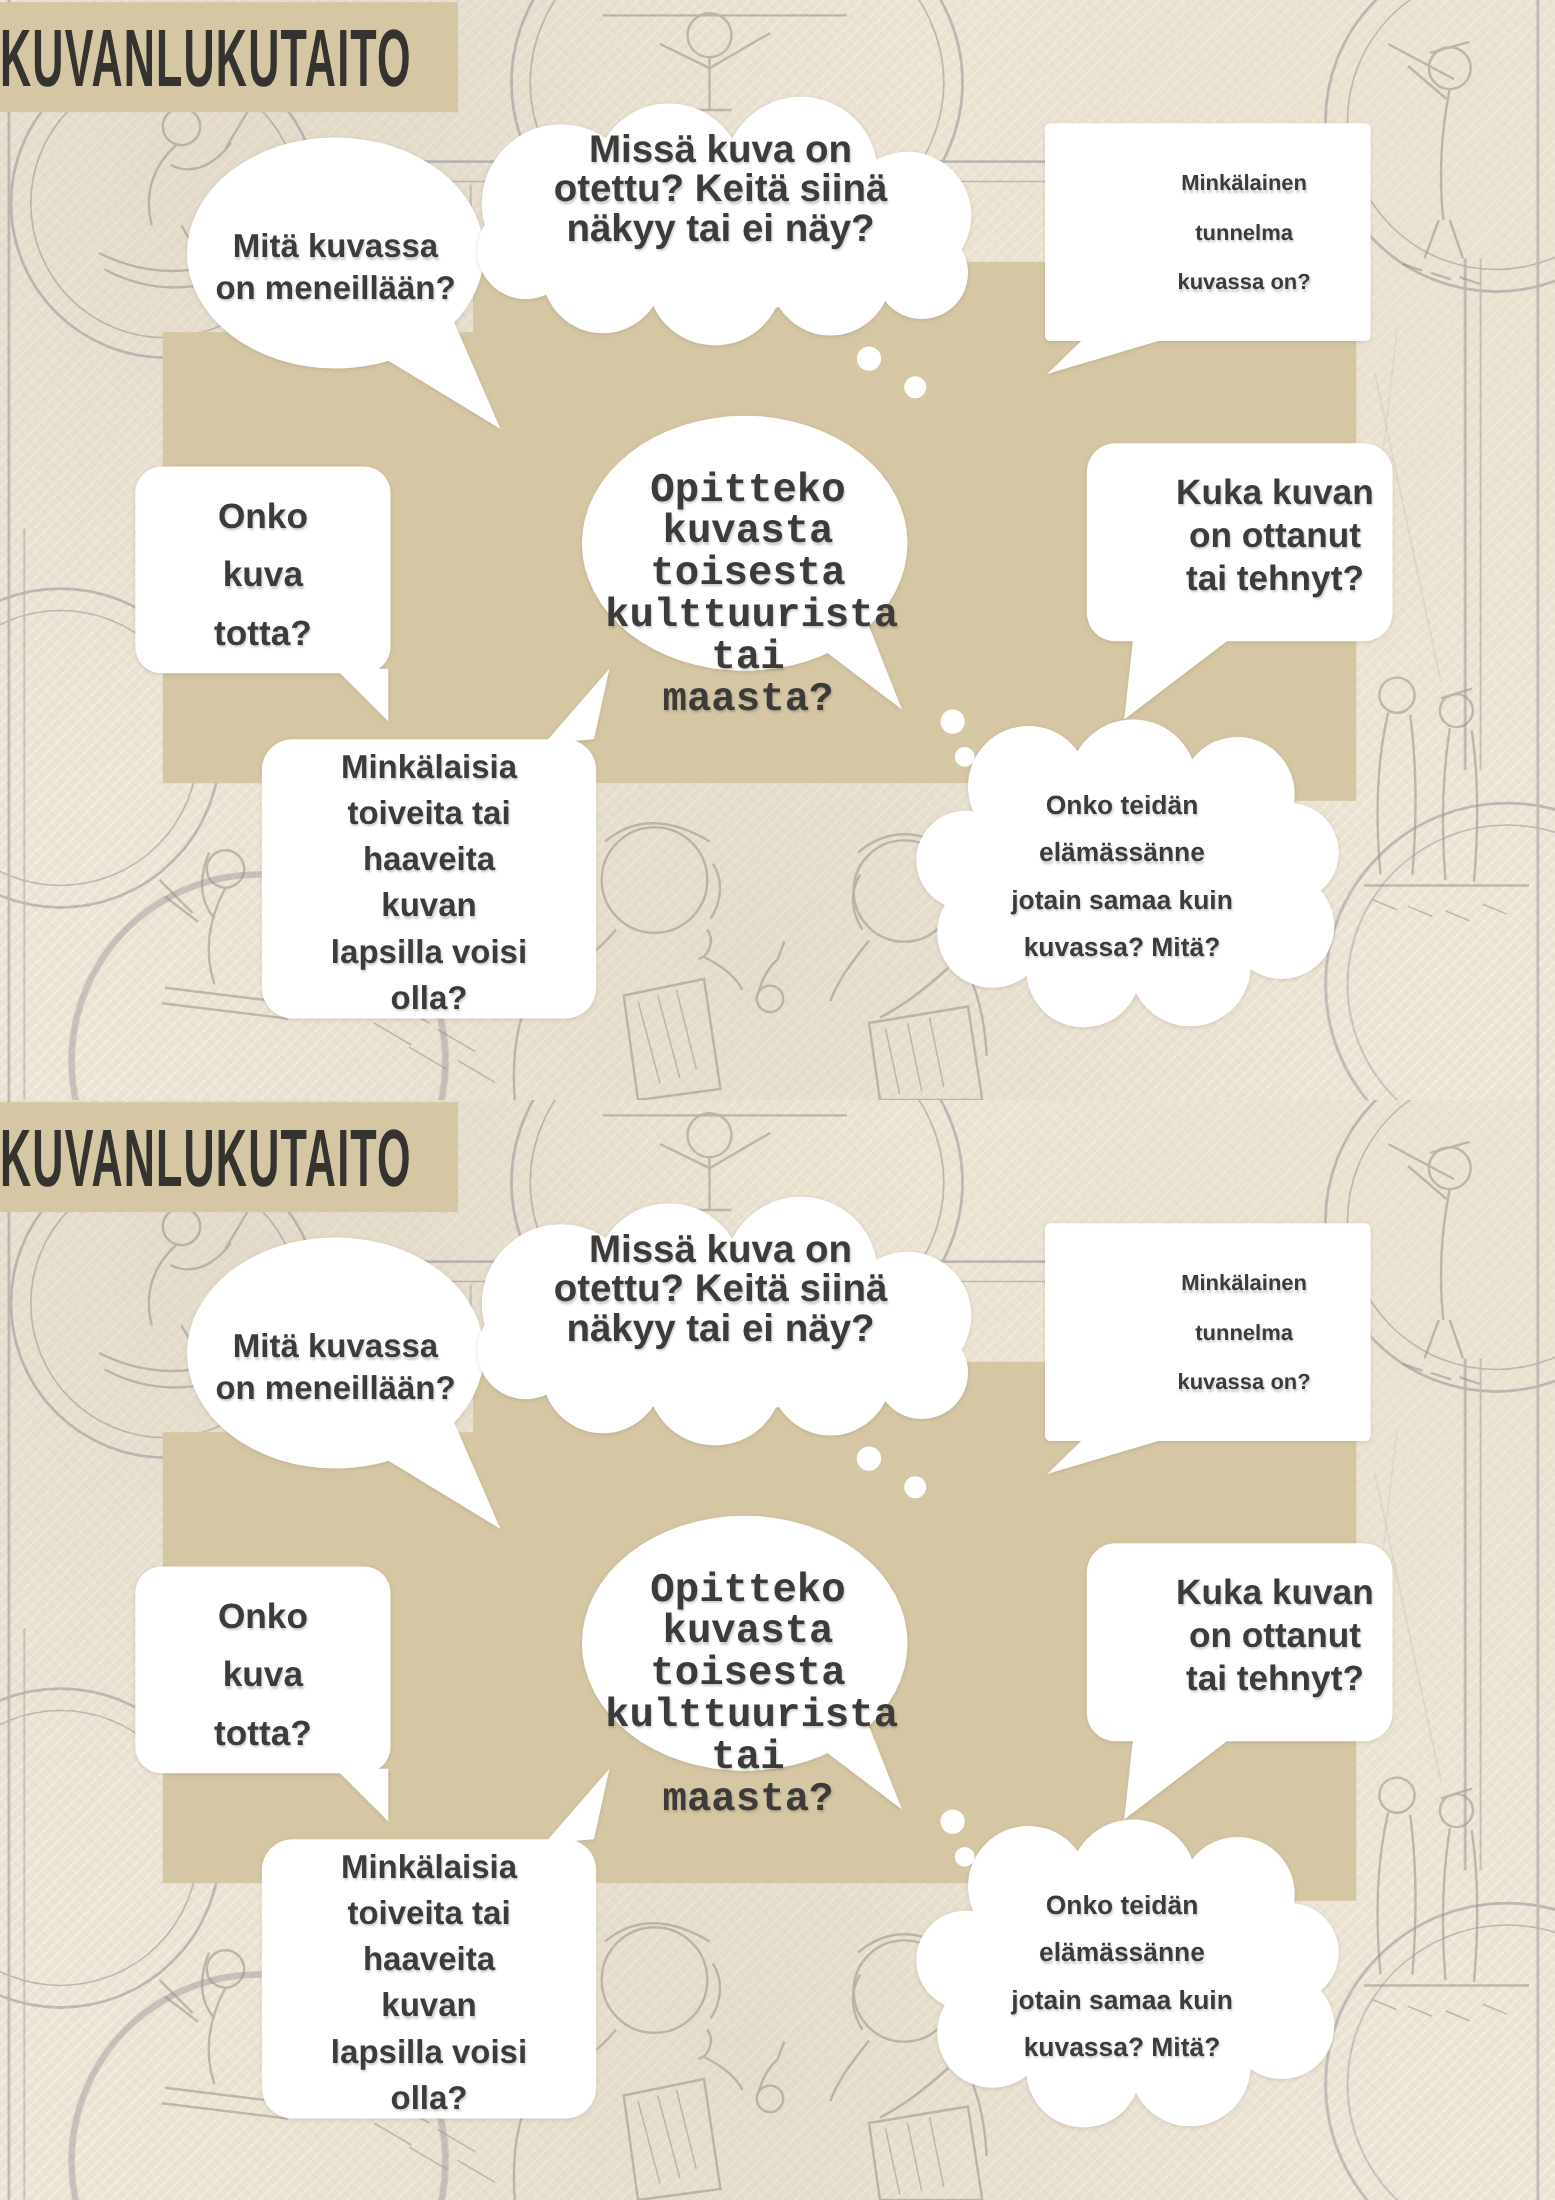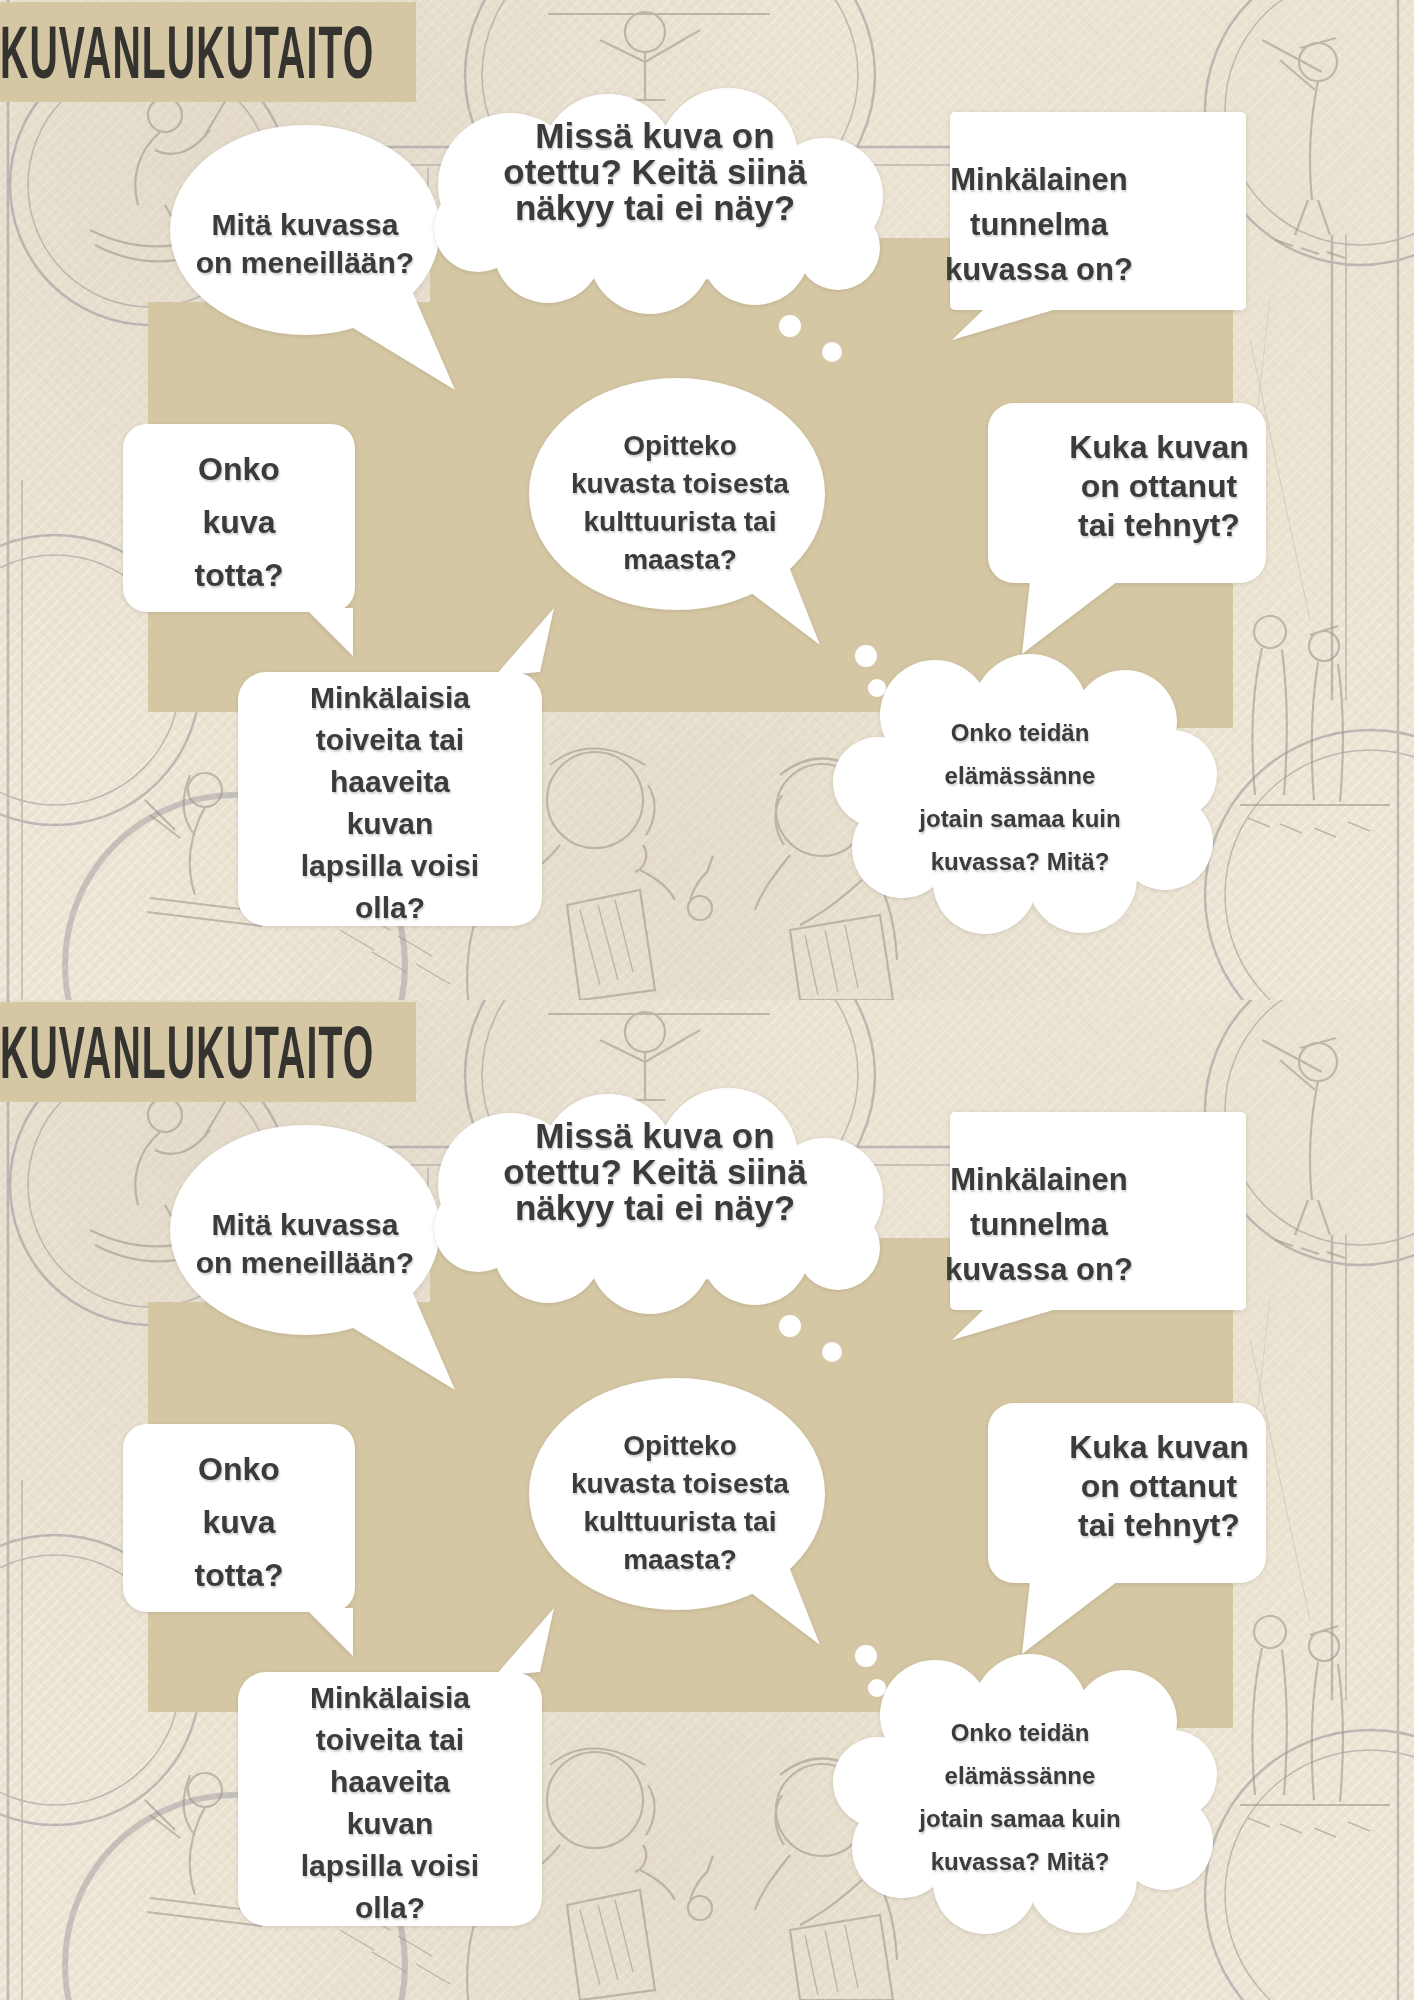--- a/index.html
+++ b/index.html
@@ -40,23 +40,23 @@
   .sh-missa{left:420px;top:85px;width:465px;height:230px;}
   .sh-minkalainen{left:948px;top:110px;width:302px;height:235px;}
   .sh-onko-kuva{left:120px;top:420px;width:238px;height:240px;}
   .sh-opitteko{left:527px;top:376px;width:300px;height:272px;}
   .sh-kuka{left:985px;top:400px;width:284px;height:258px;}
   .sh-minkalaisia{left:235px;top:604px;width:325px;height:325px;}
   .sh-onko-teidan{left:830px;top:648px;width:390px;height:300px;}
   
   .t-mita{left:185px;top:206px;width:240px;font-size:30px;line-height:38px;}
   .t-missa{left:455px;top:118px;width:400px;font-size:35px;line-height:36px;}
-  .t-minkalainen{left:892px;top:145px;width:294px;font-size:31px;line-height:45px;margin-top:12px;}
+  .t-minkalainen{left:984px;top:145px;width:294px;font-size:20px;line-height:45px;}
   .t-onko-kuva{left:123px;top:443px;width:232px;font-size:32px;line-height:53px;}
-  .t-opitteko{left:550px;top:427px;width:260px;font-size:28px;line-height:38px;}
+  .t-opitteko{left:550px;top:427px;width:260px;font-size:37px;line-height:38px;font-family:Liberation Mono, monospace;}
   .t-kuka{left:988px;top:428px;width:278px;font-size:32px;line-height:39px;padding-left:32px;}
   .t-minkalaisia{left:238px;top:677px;width:304px;font-size:30px;line-height:42px;}
   .t-onko-teidan{left:850px;top:711px;width:340px;font-size:24px;line-height:43px;}
   
   .dot1{left:609px;top:258px;width:20px;height:20px;}
   .dot2{left:779px;top:315px;width:22px;height:22px;}
   .dot3{left:822px;top:342px;width:20px;height:20px;}
   .dot4{left:855px;top:645px;width:22px;height:22px;}
   .dot5{left:868px;top:679px;width:18px;height:18px;}
 </style>

